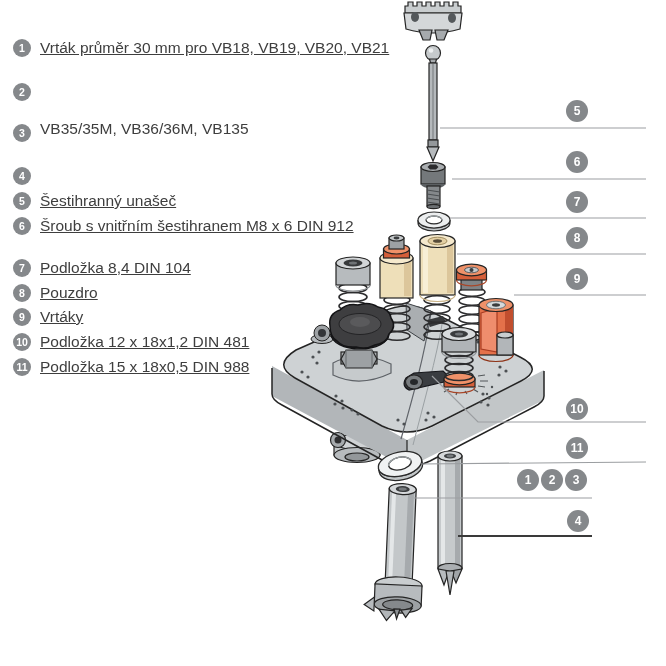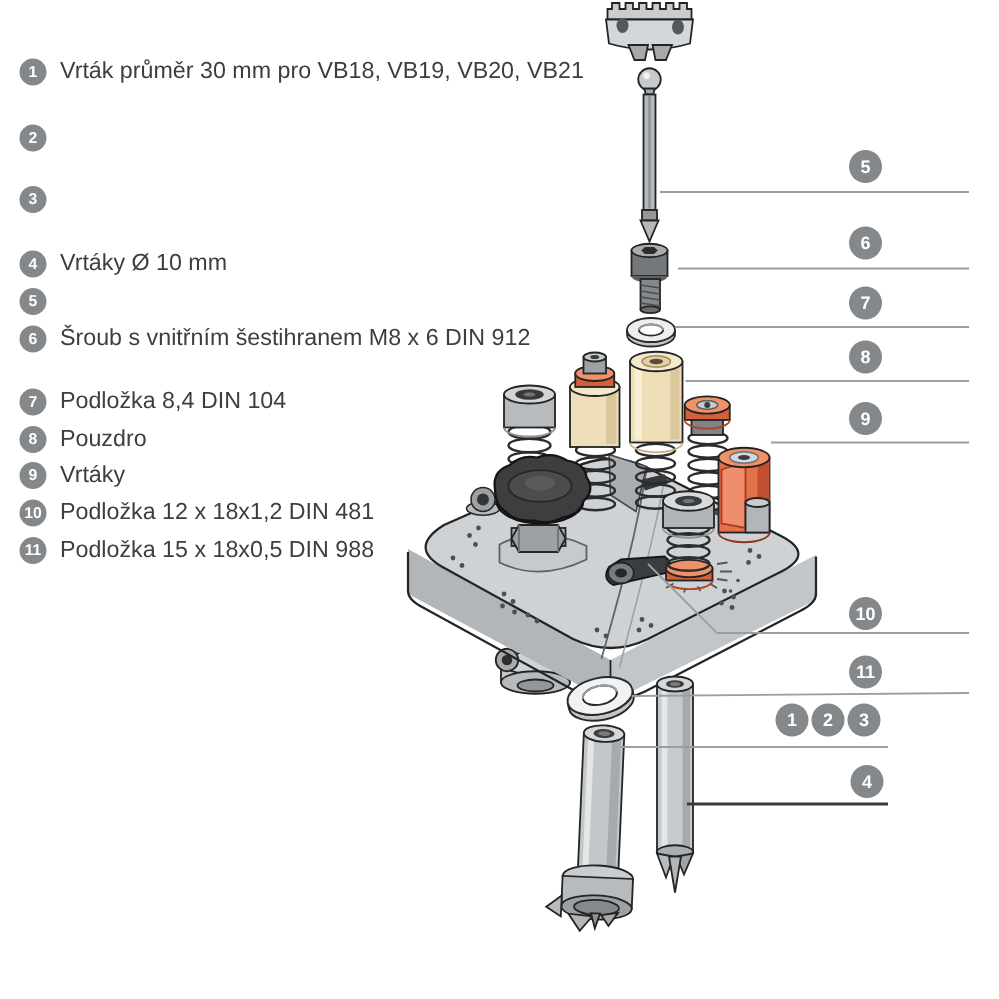--- a/index.html
+++ b/index.html
@@ -9,21 +9,21 @@
   svg.diagram{position:absolute;left:0;top:0;}
 
   
   .lrow{position:absolute;display:flex;gap:9px;left:13px;}
   .lnum{flex:0 0 auto;width:18px;height:18px;border-radius:50%;
         background:var(--callout-circle,#85888b);color:#fff;
         font-size:10.5px;font-weight:bold;display:flex;
         align-items:center;justify-content:center;}
   .ltext{color:var(--text,#3e3e3e);font-size:15.5px;line-height:20px;}
   .ltext span{display:block;white-space:nowrap;}
-  .off1 .ltext{margin-top:-1px;}
+  .off1 .ltext{margin-top:-1px;text-decoration:underline;}
   .off7 .ltext{margin-top:-7px;}
   .off5 .ltext{margin-top:-5px;}
 
   
   .cbadge{position:absolute;width:22px;height:22px;border-radius:50%;
         background:var(--callout-circle,#85888b);color:#fff;
         font-size:12px;font-weight:bold;display:flex;
         align-items:center;justify-content:center;}
 
   .leader{stroke:var(--leader-line,#9b9ea1);stroke-width:1.2;fill:none;}
@@ -301,30 +301,31 @@
         </span>
   </div>
   <div class="lrow off7" style="top:83px">
     <span class="lnum">2</span>
     <span class="ltext">
         </span>
   </div>
   <div class="lrow off5" style="top:124px">
     <span class="lnum">3</span>
     <span class="ltext">
+          <span>VB35/35M, VB36/36M, VB135</span>
         </span>
   </div>
   <div class="lrow off1" style="top:167px">
     <span class="lnum">4</span>
-    <span class="ltext">
-          <span>Vrtáky Ø 10 mm</span>
-        </span>
   </div>
   <div class="lrow off1" style="top:192px">
     <span class="lnum">5</span>
+    <span class="ltext">
+          <span>Šestihranný unašeč</span>
+        </span>
   </div>
   <div class="lrow off1" style="top:217px">
     <span class="lnum">6</span>
     <span class="ltext">
           <span>Šroub s vnitřním šestihranem M8 x 6 DIN 912</span>
         </span>
   </div>
   <div class="lrow off1" style="top:259px">
     <span class="lnum">7</span>
     <span class="ltext">

